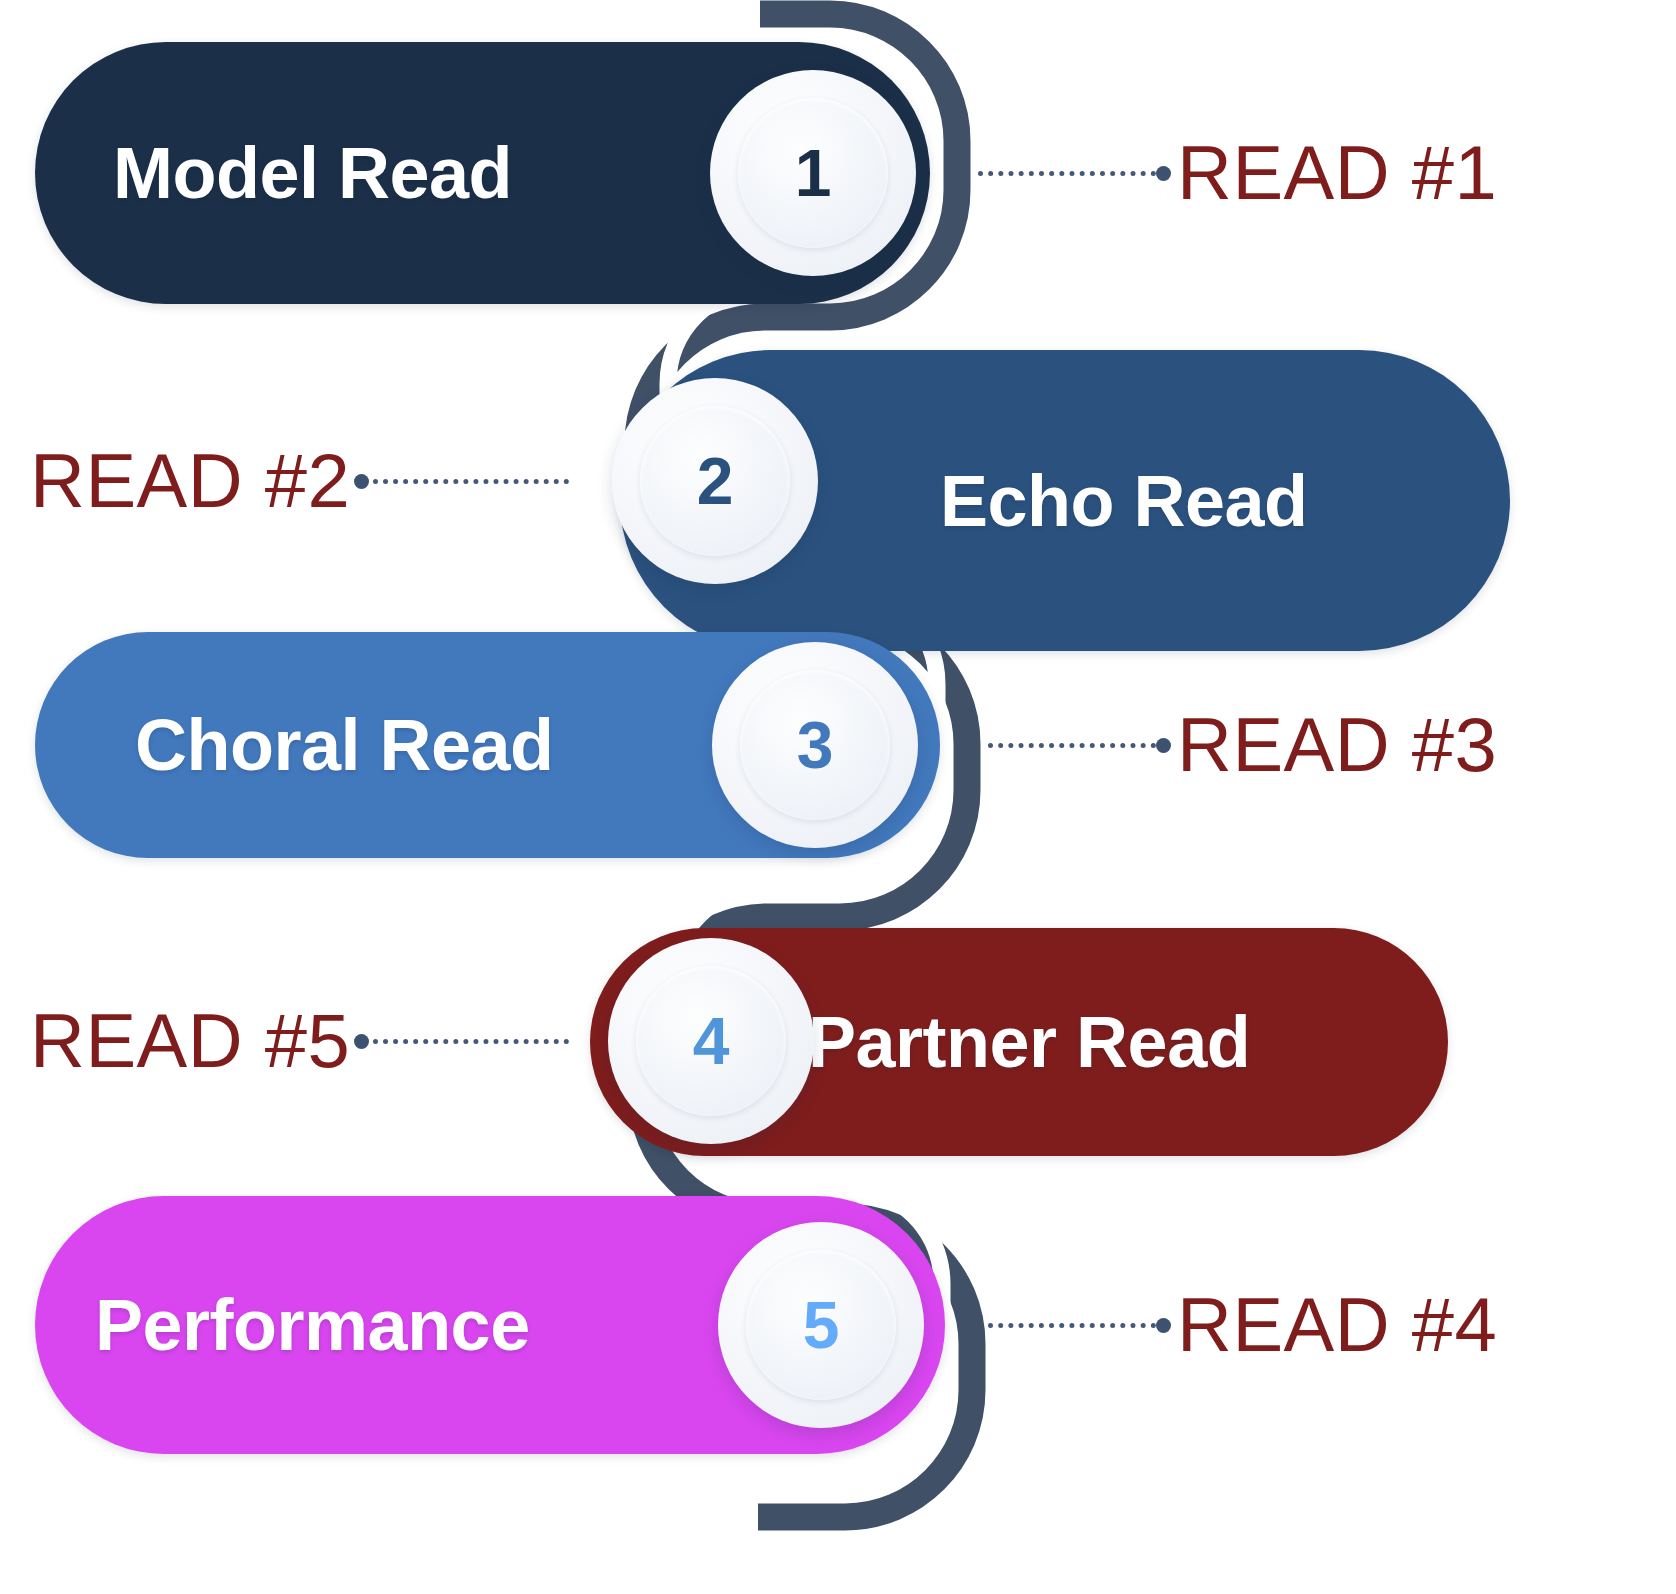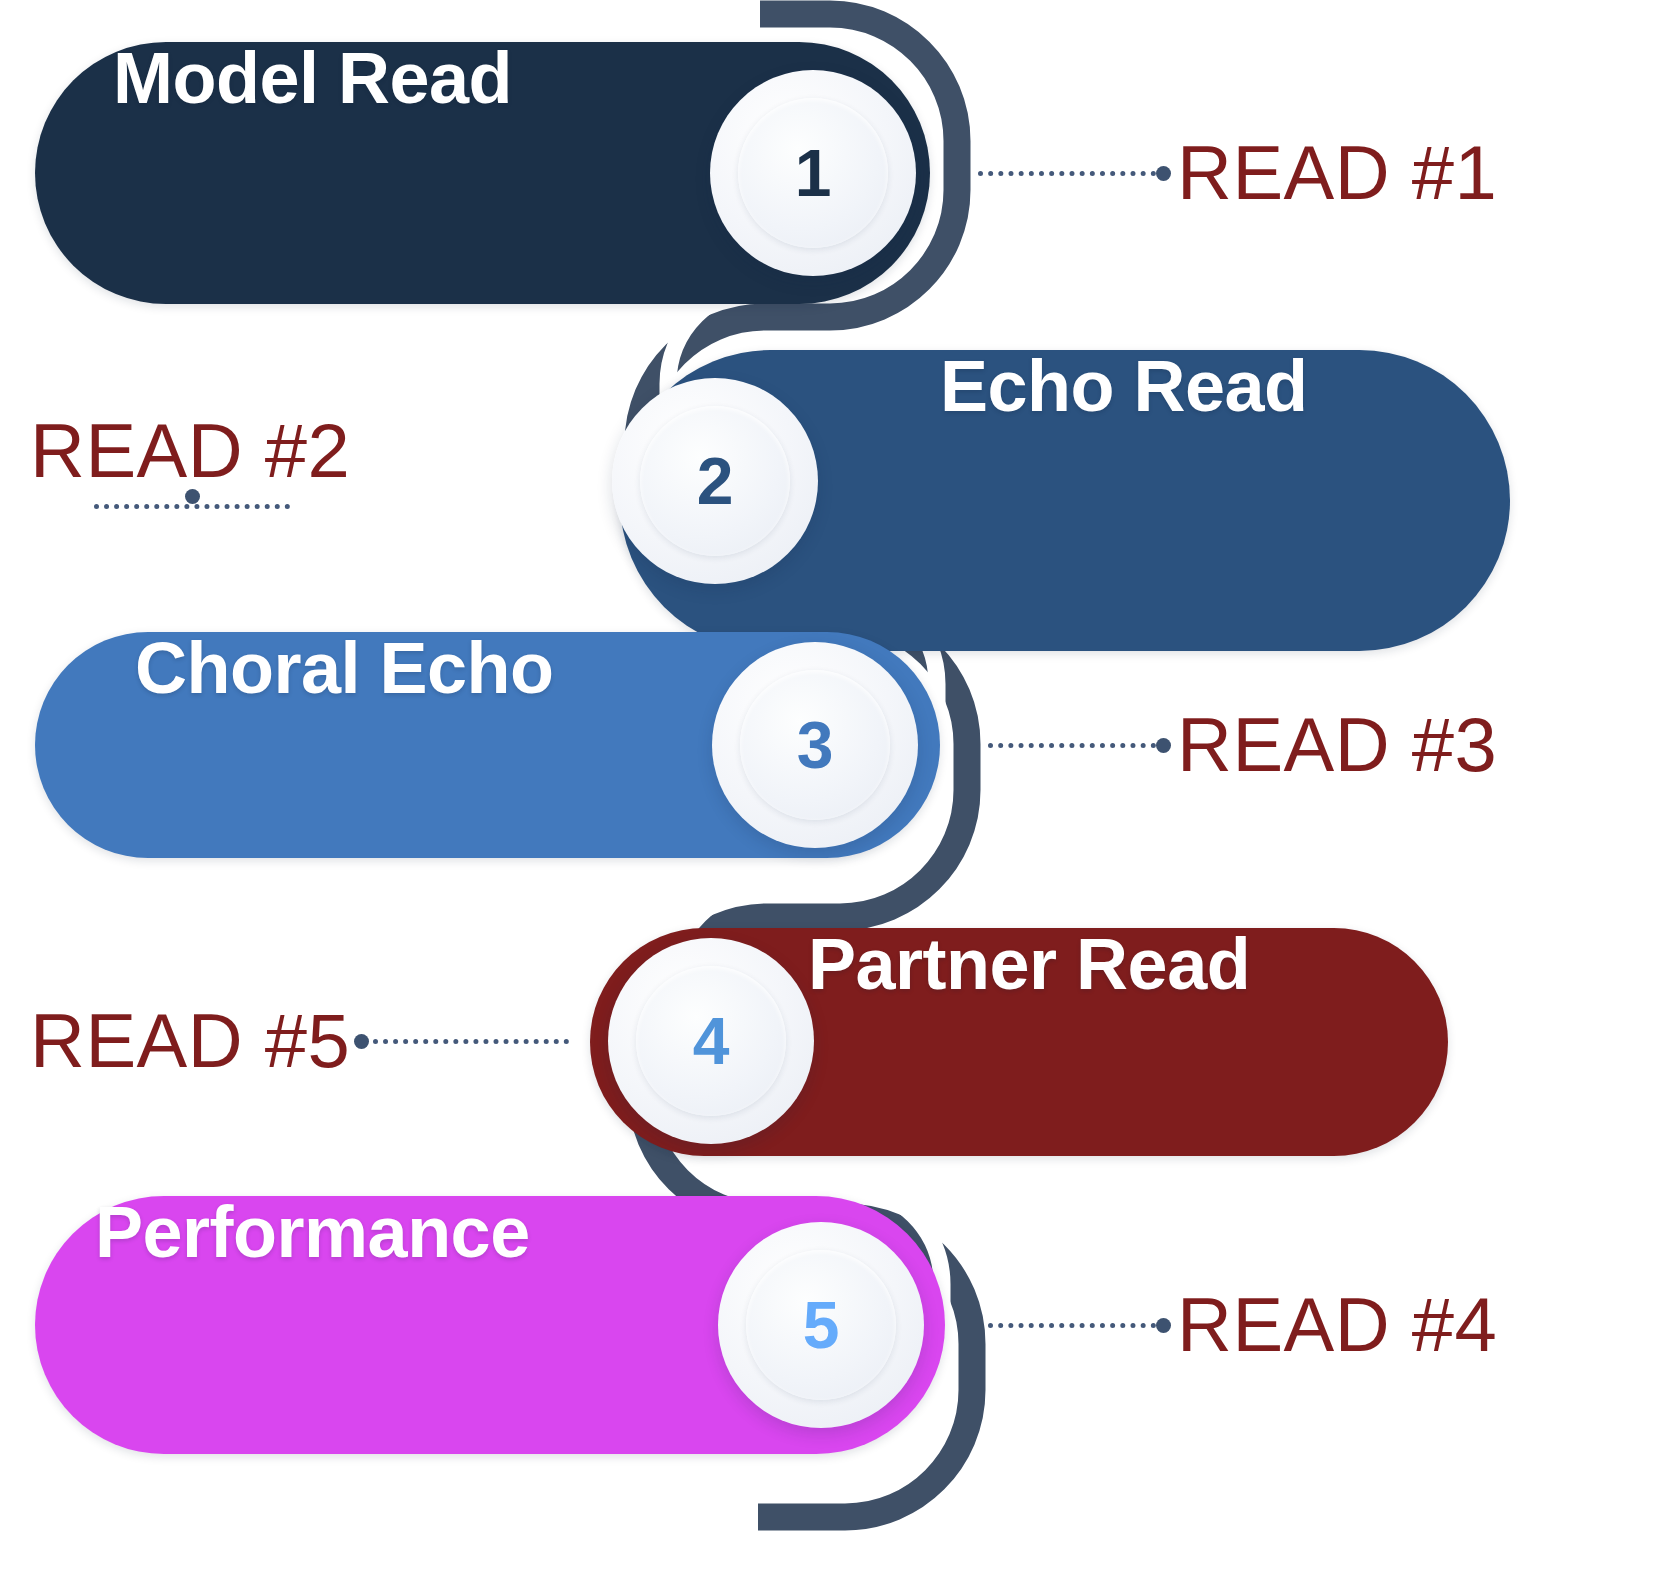--- a/index.html
+++ b/index.html
@@ -24,21 +24,21 @@
     width: 1676px; height: 1594px;
     z-index: 1;
     pointer-events: none;
   }
 
   
   .pill {
     position: absolute;
     border-radius: 999px;
     display: flex;
-    align-items: flex-start;
+    align-items: center;
     z-index: 4;
     box-shadow: 0 3px 10px rgba(15,30,55,0.13);
   }
   .pill-label {
     color: #ffffff;
     font-weight: 700;
     font-size: 72px;
     letter-spacing: -0.5px;
     line-height: 1;
     white-space: nowrap;
@@ -177,28 +177,28 @@
     <span class="leader-dot"></span>
     <span class="leader-text">READ #1</span>
   </div>
 
   <div class="pill" style="left:620px; top:350px; width:890px; height:301px; background:#2b527f; padding-left:320px;">
     <span class="pill-label">Echo Read</span>
   </div>
   <div class="medallion" style="left:612px; top:378px;">
     <span class="medallion-num" style="color:#2b527f;">2</span>
   </div>
-  <div class="leader left" style="left:30px; top:413px;flex-direction:column;">
+  <div class="leader left" style="left:30px; top:436px;">
     <span class="leader-text">READ #2</span>
     <span class="leader-dot"></span>
     <span class="leader-line" style="width:196px; margin-left:4px;"></span>
   </div>
 
   <div class="pill" style="left:35px; top:632px; width:905px; height:226px; background:#4279bd; padding-left:100px;">
-    <span class="pill-label">Choral Echo</span>
+    <span class="pill-label">Choral Read</span>
   </div>
   <div class="medallion" style="left:712px; top:642px;">
     <span class="medallion-num" style="color:#4279bd;">3</span>
   </div>
   <div class="leader right" style="left:988px; top:700px;">
     <span class="leader-line" style="width:168px;"></span>
     <span class="leader-dot"></span>
     <span class="leader-text">READ #3</span>
   </div>
 

